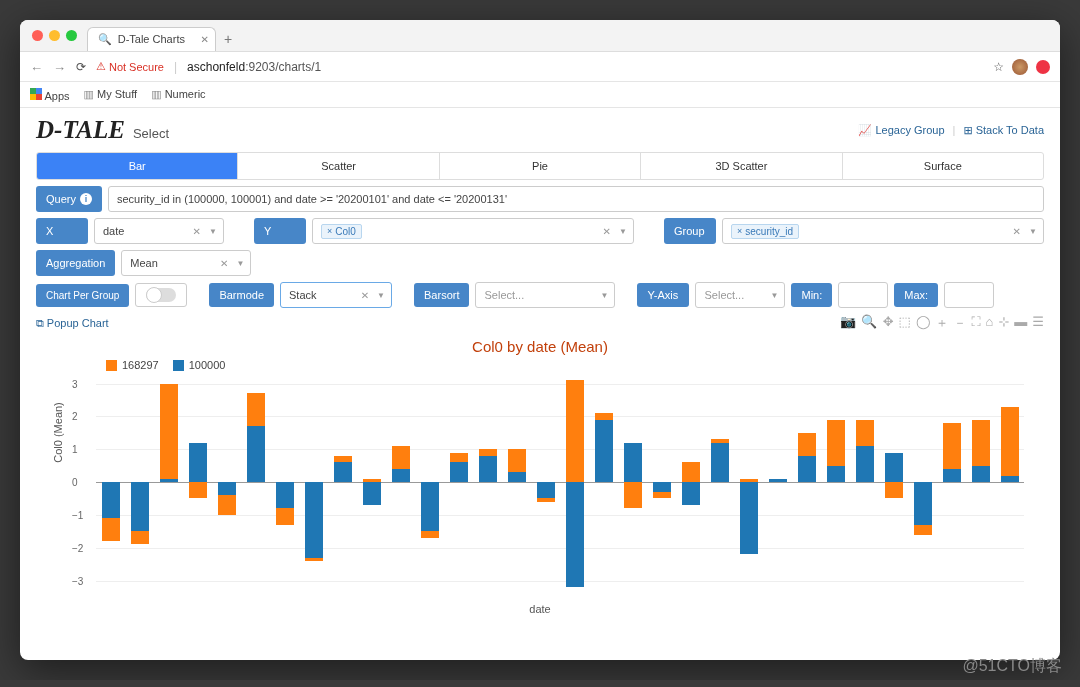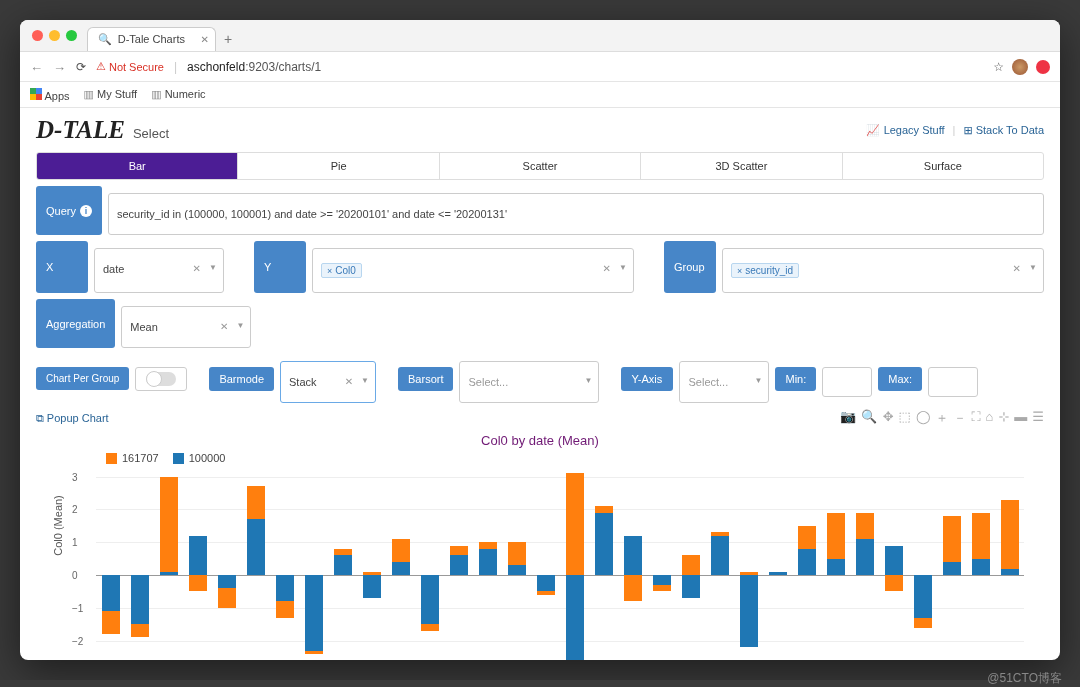--- a/index.html
+++ b/index.html
@@ -29,57 +29,57 @@
 .brand-row{display:flex;align-items:center;justify-content:space-between;margin-bottom:8px;}
 .brand{display:flex;align-items:baseline;gap:8px;}
 .brand .logo{font-family:"Brush Script MT",cursive;font-size:25px;font-weight:bold;font-style:italic;color:#222;}
 .brand .sub{font-size:13px;color:#555;}
 .brand-links{font-size:11px;display:flex;gap:8px;align-items:center;}
 .brand-links a{color:#2a6496;text-decoration:none;}
 .sep{color:#ccc;}
 .tabs{display:flex;border:1px solid #ddd;border-radius:3px;overflow:hidden;margin-bottom:6px;}
 .tabs .t{flex:1;text-align:center;font-size:11px;padding:7px 0;color:#333;border-right:1px solid #ddd;cursor:pointer;}
 .tabs .t:last-child{border-right:none;}
-.tabs .t.active{background:#4c1d95;color:#fff;}
+.tabs .t.active{background:#3b82f6;color:#fff;}
 .row{display:flex;gap:6px;margin-bottom:6px;align-items:stretch;}
 .lbl{background:#4786c8;color:#fff;font-size:11px;padding:6px 10px;border-radius:3px;display:flex;align-items:center;min-width:52px;}
 .lbl.sm{font-size:10px;min-width:64px;}
-.inp{flex:1;border:1px solid #ccc;border-radius:3px;padding:14px 8px;font-size:11px;color:#444;display:flex;align-items:flex-start;position:relative;min-height:26px;margin-top:7px;}
+.inp{flex:1;border:1px solid #ccc;border-radius:3px;padding:2px 8px;font-size:11px;color:#444;display:flex;align-items:center;position:relative;min-height:26px;}
 .inp.w{flex:1;}
 .clear{position:absolute;right:22px;color:#999;font-size:10px;}
 .caret{position:absolute;right:6px;color:#999;font-size:8px;}
 .chip{background:#eaf3fb;border:1px solid #b8d6ef;border-radius:2px;padding:1px 5px;font-size:10px;color:#3a7ab8;display:inline-flex;align-items:center;gap:3px;}
 .chip .x{font-size:9px;}
 .toggle{width:30px;height:14px;background:#ddd;border-radius:8px;position:relative;margin:auto 4px;}
 .toggle::after{content:"";position:absolute;width:14px;height:14px;background:#fff;border:1px solid #ccc;border-radius:50%;left:0;top:-1px;}
 .ctrlrow{display:flex;gap:6px;margin-bottom:6px;flex-wrap:wrap;align-items:center;}
 .popup{font-size:11px;color:#2a6496;text-decoration:none;display:inline-flex;align-items:center;gap:3px;}
 .modebar{margin-left:auto;display:flex;gap:5px;color:#aaa;font-size:13px;}
 .modebar span{cursor:pointer;}
 .modebar .act{color:#555;}
 .chart-area{margin-top:4px;padding:0 10px;}
-.chart-title{text-align:center;font-size:13px;color:#701a75;margin-bottom:4px;}
+.chart-title{text-align:center;font-size:15px;color:#c2410c;margin-bottom:4px;}
 .legend{display:flex;gap:14px;font-size:11px;color:#444;margin-left:60px;margin-bottom:6px;}
 .leg{display:flex;align-items:center;gap:5px;}
 .swatch{width:11px;height:11px;}
 .sw1{background:#ff7f0e;} .sw2{background:#1f77b4;}
 .plot{position:relative;height:220px;margin-left:50px;margin-right:10px;}
 .ylab{position:absolute;left:-38px;top:50%;transform:rotate(-90deg) translateX(50%);transform-origin:left;font-size:11px;color:#555;}
 .grid{position:absolute;inset:0;}
 .gline{position:absolute;left:0;right:0;height:1px;background:#eee;}
 .ytick{position:absolute;left:-24px;font-size:10px;color:#666;transform:translateY(-50%);}
 .zero{background:#999;}
 .barcol{position:absolute;width:18px;}
 .seg{position:absolute;left:0;width:100%;}
 .seg.b{background:#1f77b4;}
 .seg.o{background:#ff7f0e;}
 .xticks{position:relative;height:30px;margin-left:50px;margin-right:10px;}
 .xt{position:absolute;font-size:10px;color:#666;transform:translateX(-50%);}
 .xlab{text-align:center;font-size:11px;color:#555;margin-top:6px;}
-.watermark{position:fixed;right:18px;bottom:0;font-size:12px;color:#888;}
+.watermark{position:fixed;right:18px;bottom:10px;font-size:16px;color:#888;}
 .info{width:12px;height:12px;border-radius:50%;background:#fff;color:#4786c8;font-size:9px;font-weight:bold;display:inline-flex;align-items:center;justify-content:center;margin-left:4px;}
 </style>
 </head>
 <body>
 
 <div class="window">
   <div class="titlebar">
     <div class="win-dots">
       <div class="dot red"></div>
       <div class="dot yellow"></div>
@@ -114,30 +114,30 @@
     <span><span class="folder">▥</span> <span>Numeric</span></span>
   </div>
 
   <div class="content">
     <div class="brand-row">
       <div class="brand">
         <span class="logo">D-TALE</span>
         <span class="sub">Select</span>
       </div>
       <div class="brand-links">
-        <a href="#">📈 <span>Legacy Stuff</span></a>
+        <a href="#">📈 <span>Legacy Group</span></a>
         <span class="sep">|</span>
         <a href="#">⊞ <span>Stack To Data</span></a>
       </div>
     </div>
 
     <div class="tabs" id="ctabs">
         <div class="t active">Bar</div>
+        <div class="t">Scatter</div>
         <div class="t">Pie</div>
-        <div class="t">Scatter</div>
         <div class="t">3D Scatter</div>
         <div class="t">Surface</div>
       </div>
 
     <div class="row">
       <div class="lbl">
           <span>Query</span>
           <span class="info">i</span>
         </div>
       <div class="inp w">
@@ -183,21 +183,21 @@
         </div>
     </div>
 
     <div class="ctrlrow">
       <div class="lbl sm">Chart Per Group</div>
       <div style="border:1px solid #ccc;border-radius:3px;padding:4px 6px;display:flex;align-items:center">
           <div class="toggle"></div>
         </div>
       <div style="width:10px"></div>
       <div class="lbl">Barmode</div>
-      <div class="inp" style="width:96px;flex:none;border-color:#6aa9e6">
+      <div class="inp" style="width:112px;flex:none;border-color:#6aa9e6">
           <span>Stack</span>
           <span class="clear">✕</span>
           <span class="caret">▼</span>
         </div>
       <div style="width:10px"></div>
       <div class="lbl">Barsort</div>
       <div class="inp" style="width:140px;flex:none;color:#999">
           <span>Select...</span>
           <span class="caret">▼</span>
         </div>
@@ -229,21 +229,21 @@
         <span>▬</span>
         <span>☰</span>
       </div>
     </div>
 
     <div class="chart-area">
       <div class="chart-title">Col0 by date (Mean)</div>
       <div class="legend">
         <div class="leg">
             <div class="swatch sw1"></div>
-            <span>161707</span>
+            <span>168297</span>
           </div>
         <div class="leg">
             <div class="swatch sw2"></div>
             <span>100000</span>
           </div>
       </div>
       <div class="plot" id="plot">
         <div class="ylab">Col0 (Mean)</div>
         <div class="grid" id="grid">
             <div class="gline" style="top: 203.582px;"></div>

